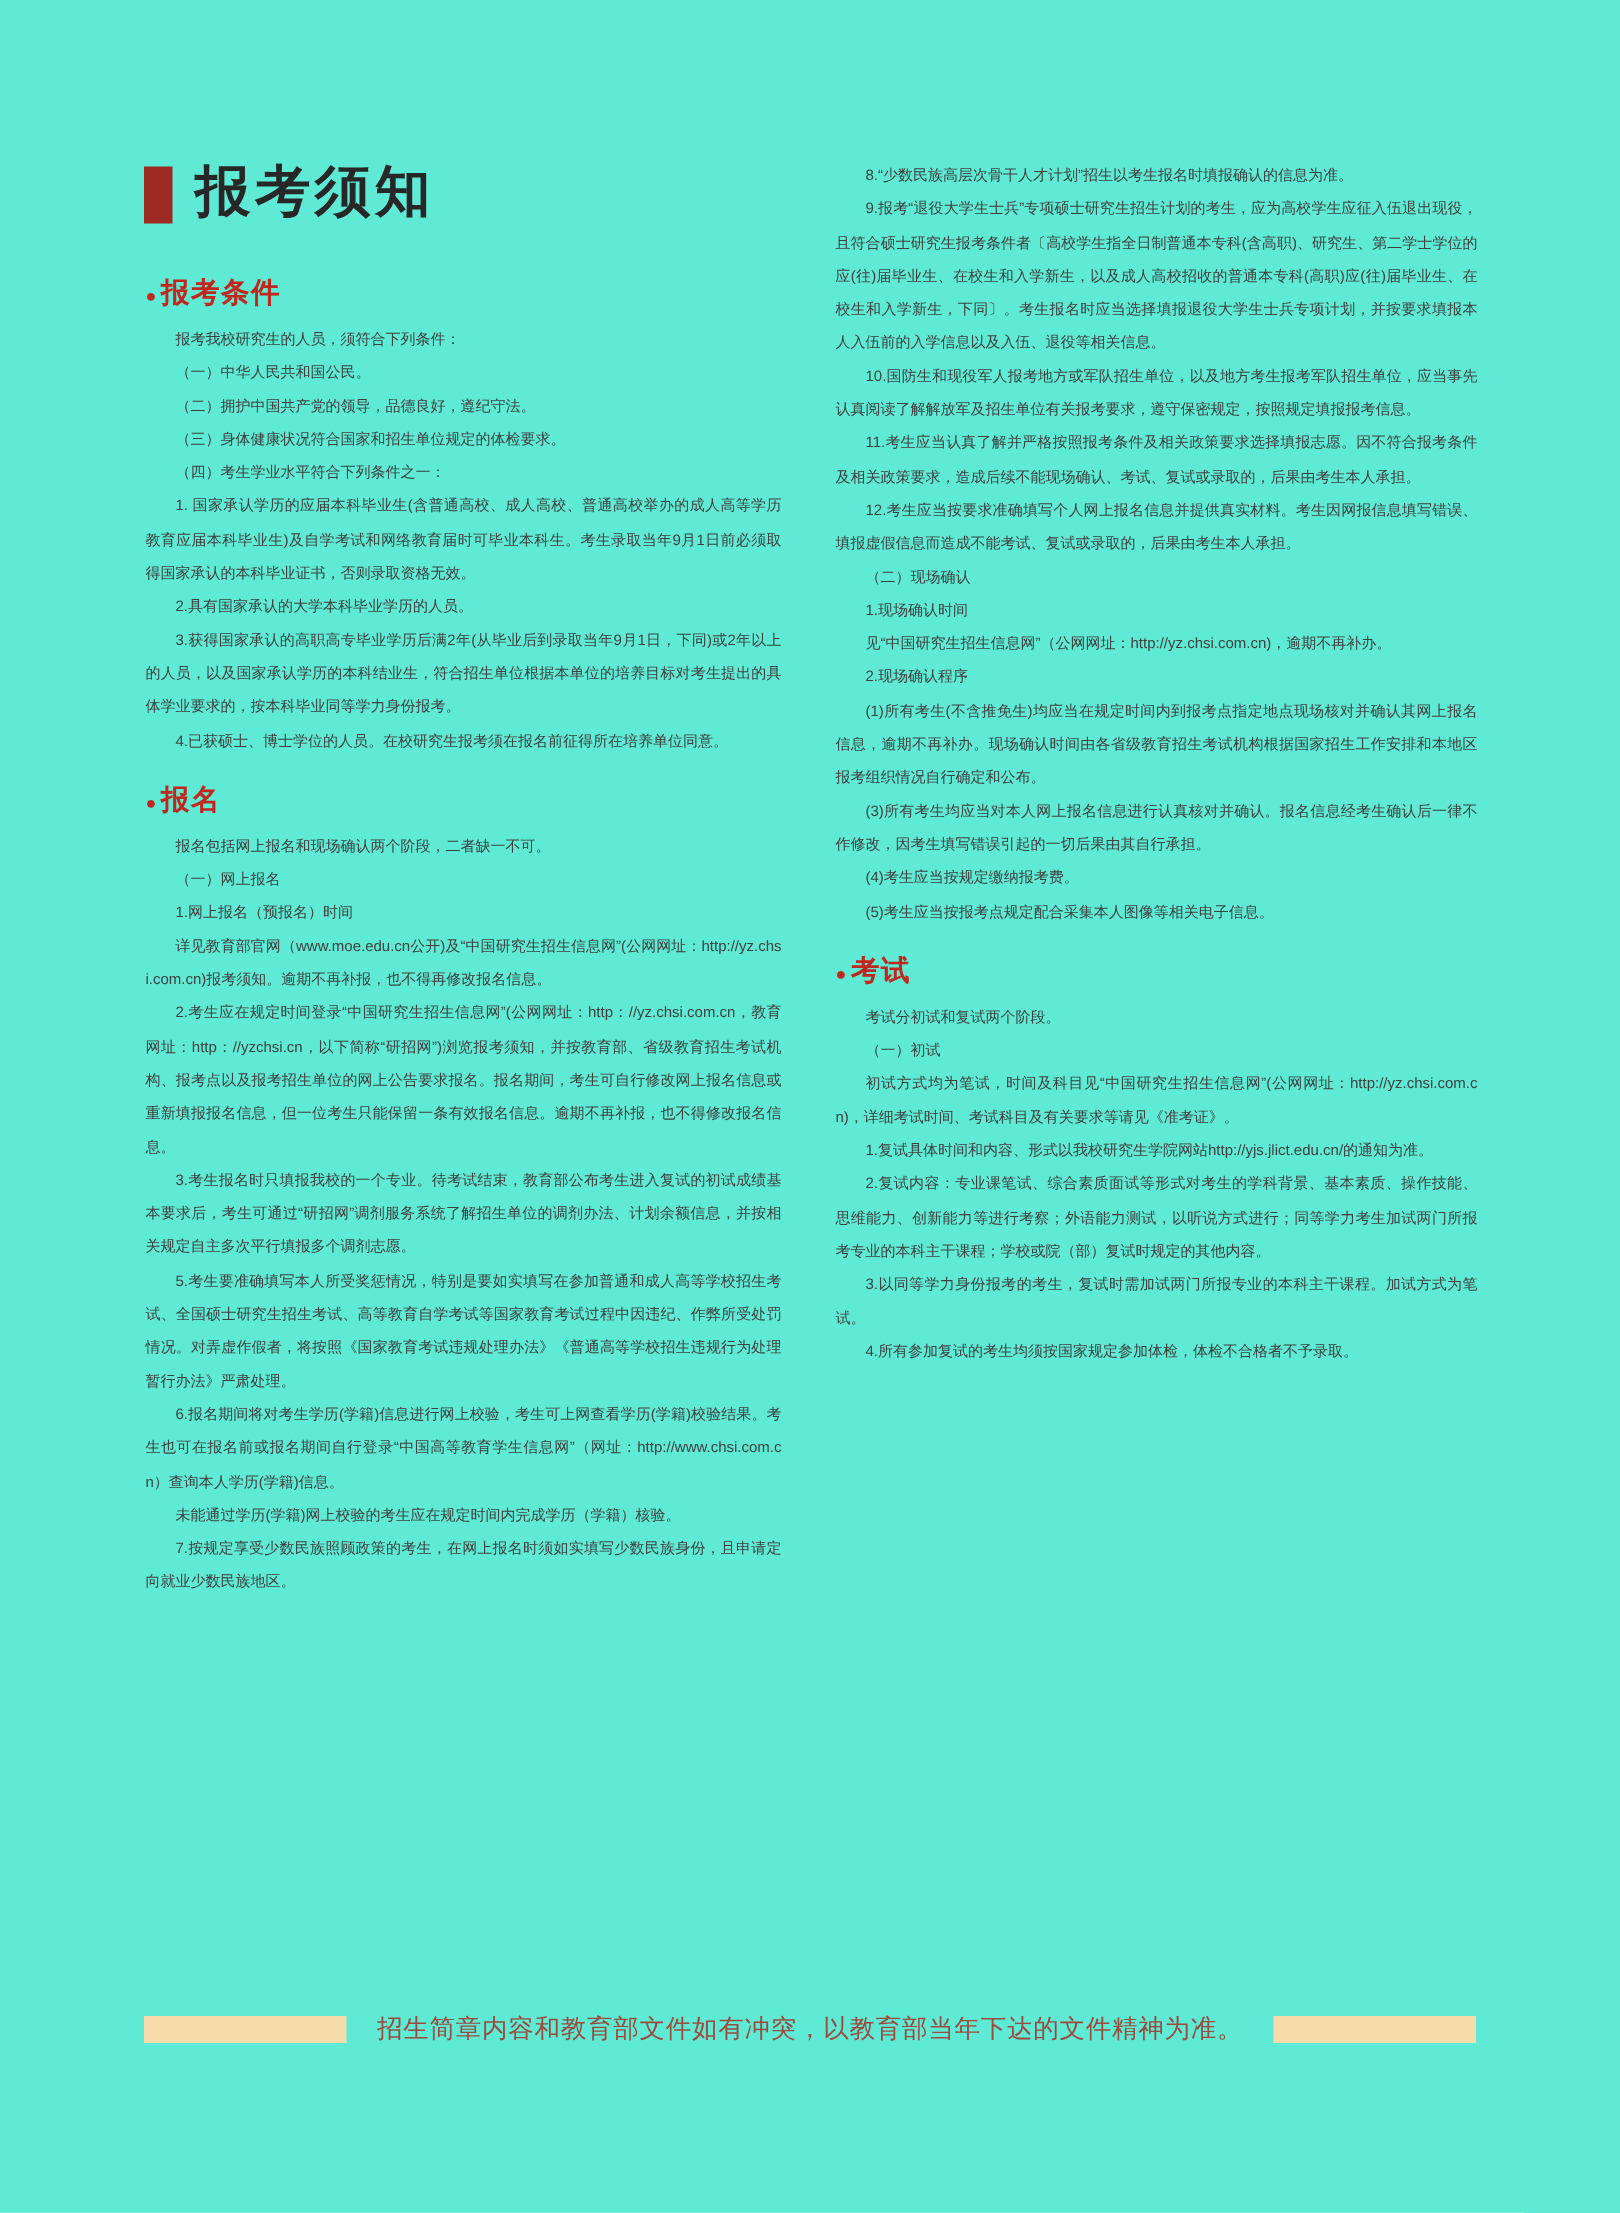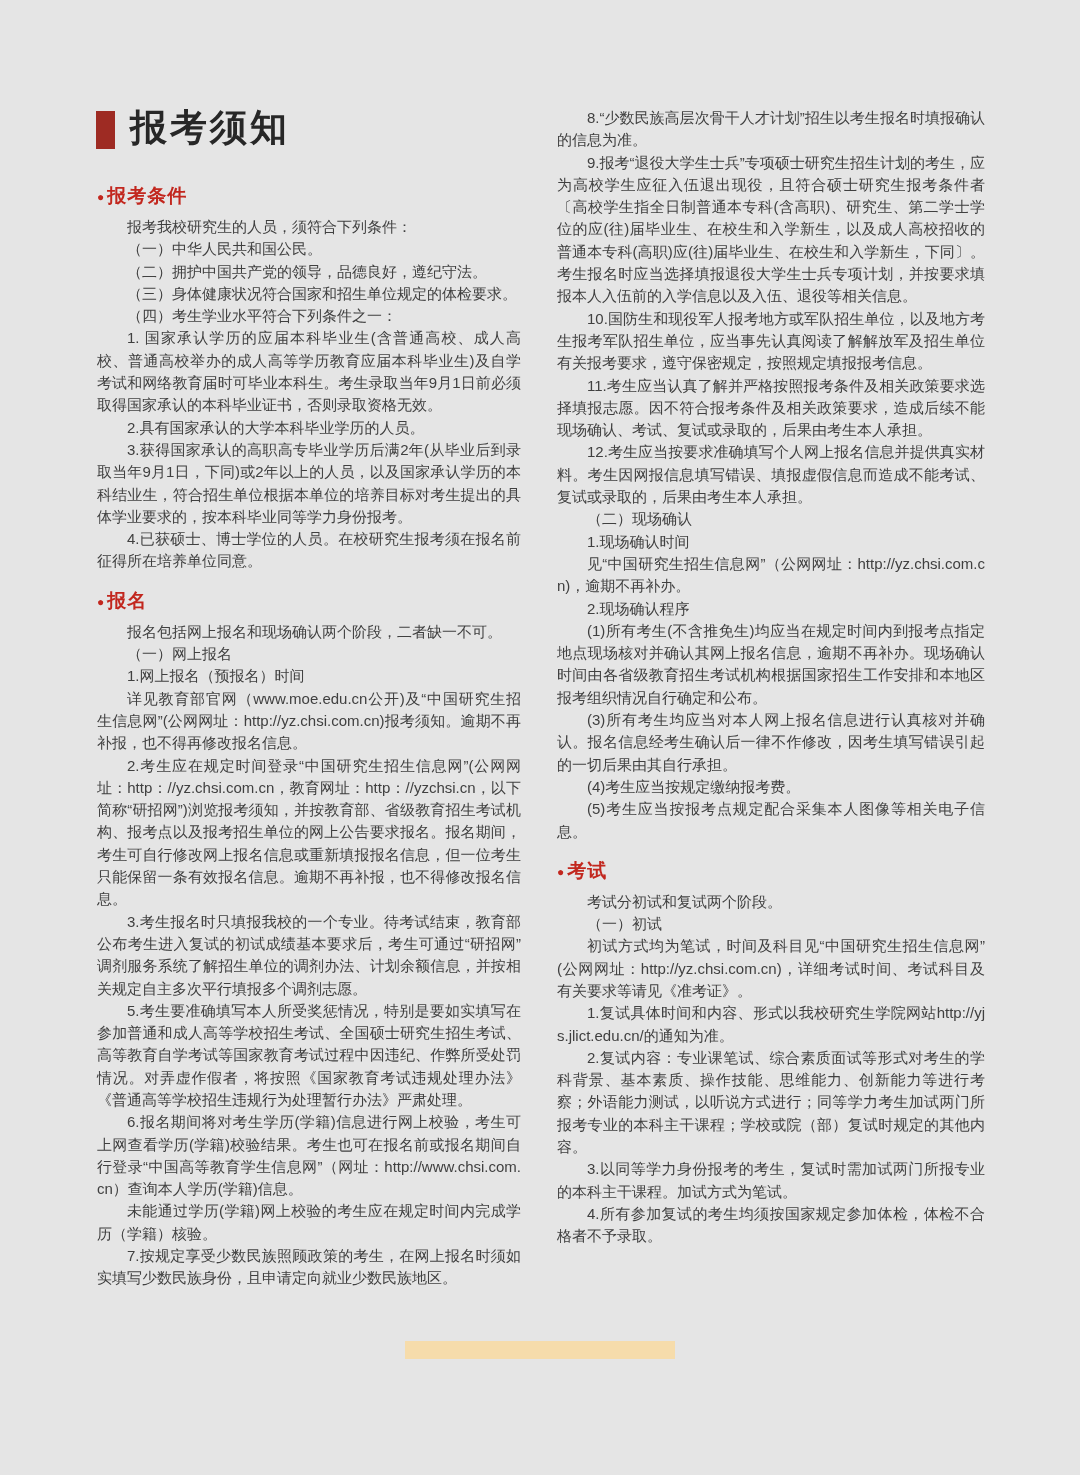--- a/index.html
+++ b/index.html
@@ -14,21 +14,21 @@
   }
   html,body{margin:0;padding:0;}
   body{
     background:#ffffff;
     font-family:"Liberation Sans","DejaVu Sans",sans-serif;
   }
   .page{
     position:relative;
     width:1080px;
     height:1475px;
-    background:#e5e5e5;
+    background:#5eead4;
     overflow:hidden;
   }
   .doc-title{
     position:absolute;
     left:96px;
     top:108px;
     display:flex;
     align-items:center;
   }
   .title-block{
@@ -74,21 +74,21 @@
     margin-top:15px;
   }
   h2.section-header .bullet{
     font-size:12px;
     margin-right:2px;
     transform:translateY(1px);
   }
   p.body{
     margin:0;
     text-indent:2em;
-    font-size:15px;
+    font-size:10px;
     line-height:22.3px;
     color:var(--c-body);
     text-align:justify;
     word-break:break-all;
   }
   .footer-row{
     position:absolute;
     top:1341px;
     left:0;
     width:1080px;
@@ -185,18 +185,19 @@
       <p class="body">（一）初试</p>
       <p class="body">初试方式均为笔试，时间及科目见“中国研究生招生信息网”(公网网址：http://yz.chsi.com.cn)，详细考试时间、考试科目及有关要求等请见《准考证》。</p>
       <p class="body">1.复试具体时间和内容、形式以我校研究生学院网站http://yjs.jlict.edu.cn/的通知为准。</p>
       <p class="body">2.复试内容：专业课笔试、综合素质面试等形式对考生的学科背景、基本素质、操作技能、思维能力、创新能力等进行考察；外语能力测试，以听说方式进行；同等学力考生加试两门所报考专业的本科主干课程；学校或院（部）复试时规定的其他内容。</p>
       <p class="body">3.以同等学力身份报考的考生，复试时需加试两门所报专业的本科主干课程。加试方式为笔试。</p>
       <p class="body">4.所有参加复试的考生均须按国家规定参加体检，体检不合格者不予录取。</p>
     </div>
 
   <div class="footer-row">
     <div class="footer-bar"></div>
+    <div class="footer-text">招生简章内容和教育部文件如有冲突，以教育部当年下达的文件精神为准。</div>
     <div class="footer-bar"></div>
   </div>
 
   <div class="page-num">09</div>
 
 </div>
 
 </body></html>

